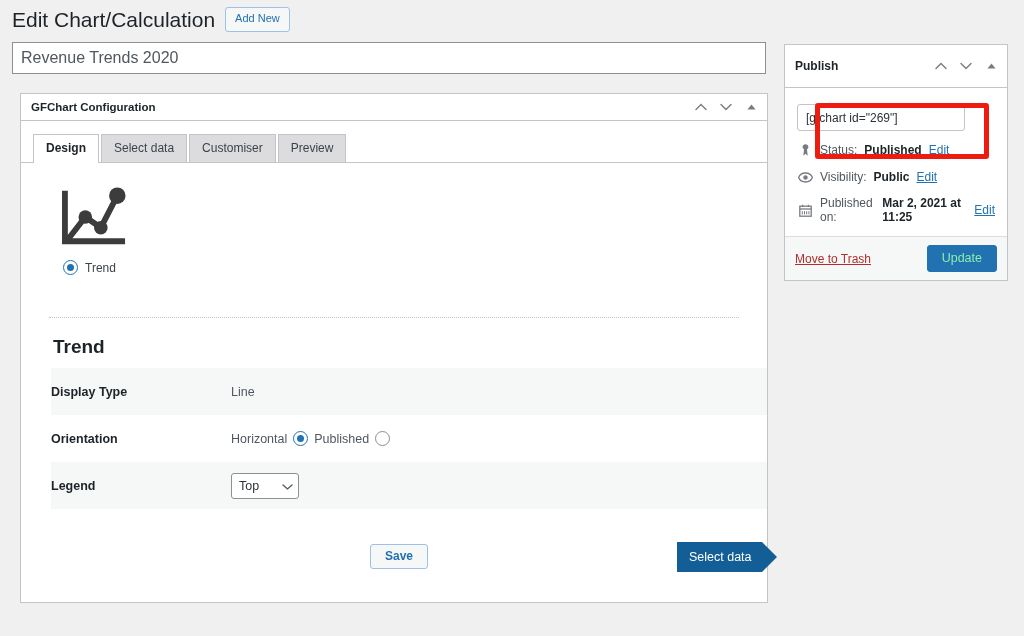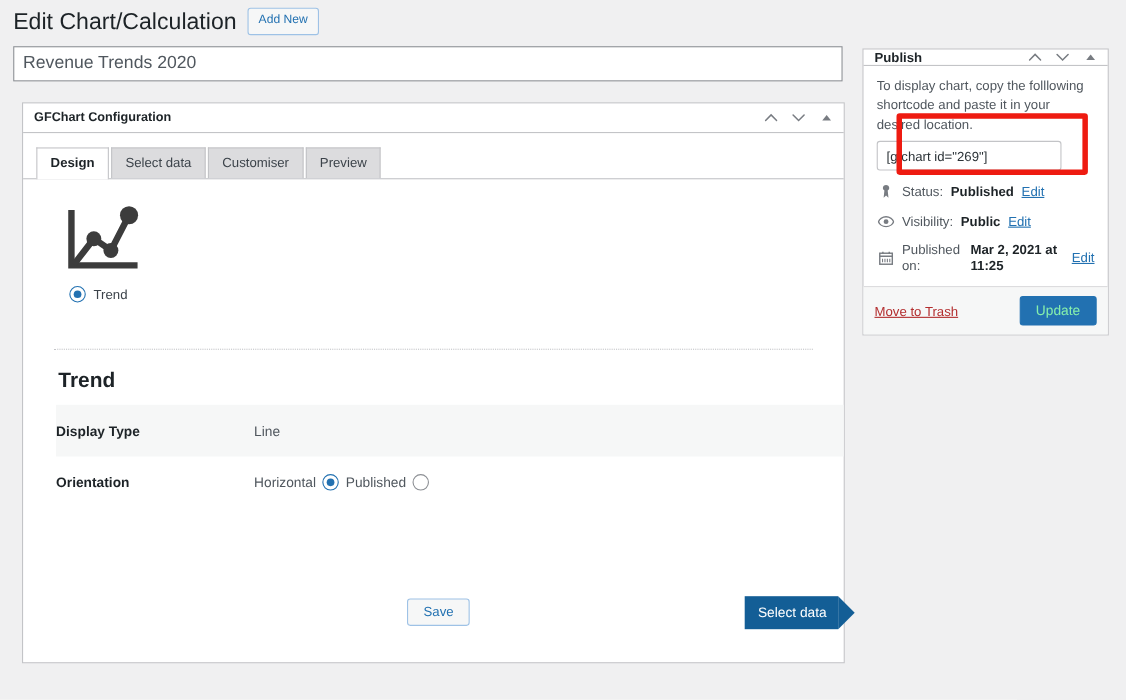--- a/index.html
+++ b/index.html
@@ -176,20 +176,21 @@
     height: 30px;
   }
   .save-btn {
     position: absolute; left: 349px; top: 0;
     font-size: 12px; color: #2271b1;
     background: #f6f7f7;
     border: 1px solid #9ec2e6;
     border-radius: 3px;
     padding: 4px 14px 5px;
     cursor: pointer;
+    font-weight: bold;
   }
   .next-btn {
     position: absolute; left: 656px; top: -2px;
     height: 30px;
     display: flex; align-items: center;
     cursor: pointer;
   }
   .next-btn .nb-body {
     background: #135e96; color: #fff;
     font-size: 12.5px;
@@ -205,21 +206,21 @@
   }
 
   
   .publish-box {
     position: absolute; left: 784px; top: 44px;
     width: 224px;
     background: #fff;
     border: 1px solid #c3c4c7;
   }
   .publish-head {
-    height: 15px;
+    height: 43px;
     border-bottom: 1px solid #c3c4c7;
     display: flex; align-items: center;
     padding: 0 8px 0 10px;
   }
   .publish-head .ph-title {
     flex: 1; font-size: 12px; font-weight: bold; color: #1d2327;
   }
   .publish-body { padding: 10px 12px 12px; }
   .sc-note {
     font-size: 12px; color: #50575e;
@@ -350,20 +351,35 @@
           <td class="st-label">Orientation</td>
           <td>
             <div class="inline-radio-group">
               <span class="rl">Horizontal</span>
               <span class="radio checked"></span>
               <span class="rl">Published</span>
               <span class="radio"></span>
             </div>
           </td>
         </tr>
+        <tr class="stripe">
+          <td class="st-label">Legend</td>
+          <td>
+            <span class="select-wrap">
+              <select class="select">
+                <option>Top</option>
+              </select>
+              <span class="chev">
+                <svg width="11" height="7" viewBox="0 0 11 7">
+                    <path d="M1 1.5L5.5 5.5L10 1.5" stroke="#50575e" stroke-width="1.3" fill="none" stroke-linecap="round"></path>
+                  </svg>
+              </span>
+            </span>
+          </td>
+        </tr>
       </tbody>
     </table>
 
     <div class="footer-row">
       <button class="save-btn">Save</button>
       <div class="next-btn">
         <span class="nb-body">Select data</span>
         <span class="nb-arrow"></span>
       </div>
     </div>
@@ -385,21 +401,20 @@
         </span>
         <span class="ctrl-ico">
           <svg width="9" height="6" viewBox="0 0 9 6">
               <path d="M4.5 0.5L8.5 5.5H0.5Z" fill="#787c82"></path>
             </svg>
         </span>
       </div>
     </div>
 
     <div class="publish-body">
-      <p class="sc-note">To display chart, copy the folllowing shortcode and paste it in your desired location.</p>
       <input class="sc-input" type="text" value="[gfchart id=&quot;269&quot;]" style="">
 
       <div class="misc-row">
         <span class="mi">
           <svg width="13" height="14" viewBox="0 0 13 14">
               <path d="M6.5 1.2c-1.6 0-2.9 1.2-2.9 2.7 0 1 .6 1.8 1.4 2.3L4.3 12.8l2.2-2 2.2 2-.7-6.6c.8-.5 1.4-1.3 1.4-2.3 0-1.5-1.3-2.7-2.9-2.7z" fill="#787c82"></path>
             </svg>
         </span>
         <span>Status:</span>
         <b>Published</b>

